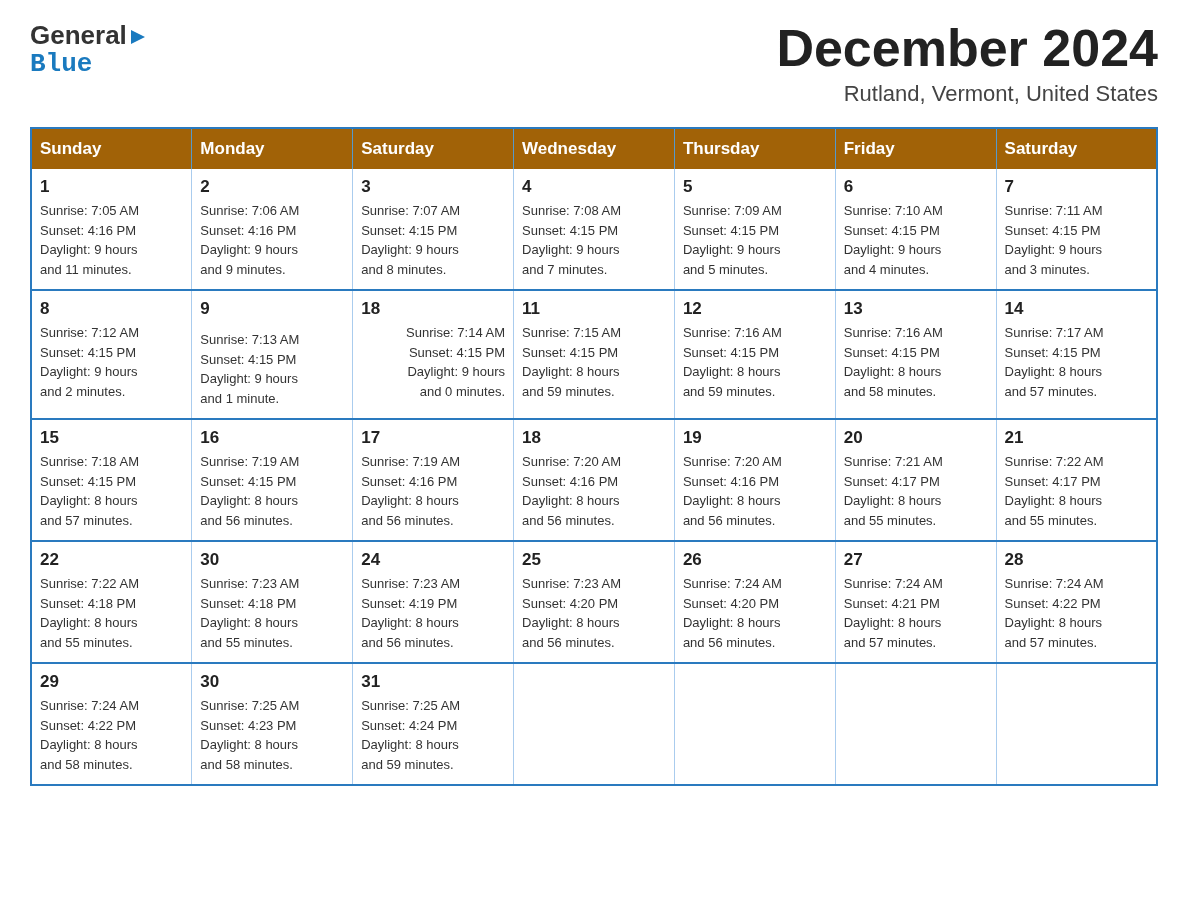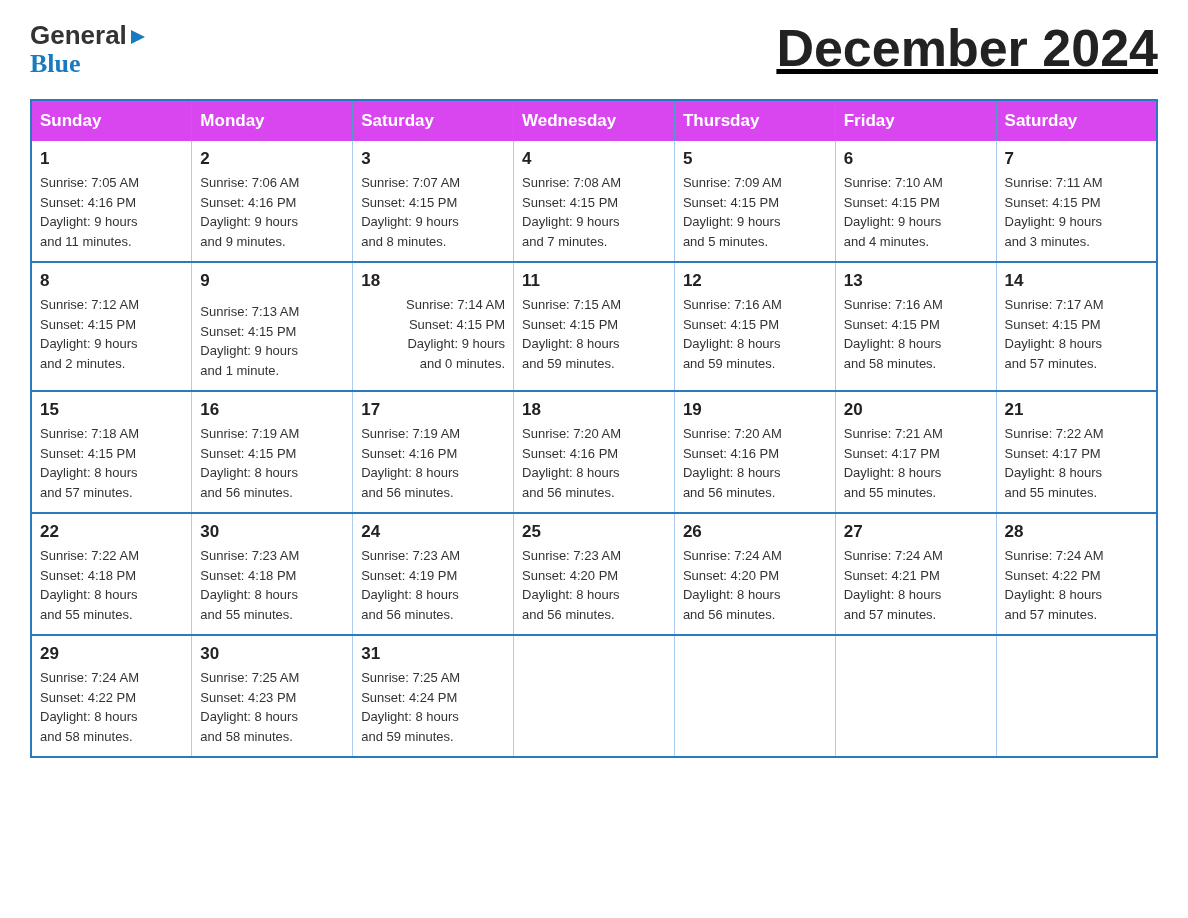--- a/index.html
+++ b/index.html
@@ -16,40 +16,39 @@
       align-items: flex-start;
       margin-bottom: 20px;
     }
     .logo {
       display: flex;
       flex-direction: column;
       align-items: flex-start;
     }
     .title-block {
       text-align: right;
-      text-decoration: underline;
     }
     .month-title {
       font-size: 52px;
       font-weight: bold;
       color: #222;
       line-height: 1.1;
     }
     .location {
       font-size: 22px;
       color: #444;
       margin-top: 4px;
     }
     .calendar {
       width: 100%;
       border-collapse: collapse;
       border: 2px solid #2a7abf;
     }
     .calendar thead tr th {
-      background-color: #d946ef;
+      background-color: #a16207;
       color: #ffffff;
       font-size: 17px;
       font-weight: bold;
       padding: 10px 8px;
       text-align: left;
       border-right: 1px solid #5599cc;
     }
     .calendar thead tr th:last-child {
       border-right: none;
     }
@@ -96,25 +95,26 @@
 <div class="header">
   <div class="logo">
     <div class="logo-wrapper">
       <span style="font-size:26px;font-weight:bold;color:#333;font-family:Arial,sans-serif;">General</span>
         <span style="display:inline-block;width:0;height:0;border-left:0px solid transparent;border-right:0px solid transparent;border-bottom:0px solid transparent;margin:0;"></span>
       <svg width="18" height="18" viewBox="0 0 18 18" style="margin-left:2px;margin-top:2px;">
         <polygon points="2,2 16,9 2,16" fill="#1a7abf"></polygon>
       </svg>
     </div>
     <div style="margin-top:-2px;">
-      <span style="font-size:26px;font-weight:bold;color:#1a7abf;font-family:Liberation Serif, serif;">Blue</span>
+      <span style="font-size:26px;font-weight:bold;color:#1a7abf;font-family:Liberation Mono, monospace;">Blue</span>
     </div>
   </div>
   <div class="title-block">
     <div class="month-title">December 2024</div>
+    <div class="location">Rutland, Vermont, United States</div>
   </div>
 </div>
 
 <table class="calendar">
   <thead>
     <tr>
     <th>Sunday</th>
         <th>Monday</th>
         <th>Saturday</th>
         <th>Wednesday</th>

